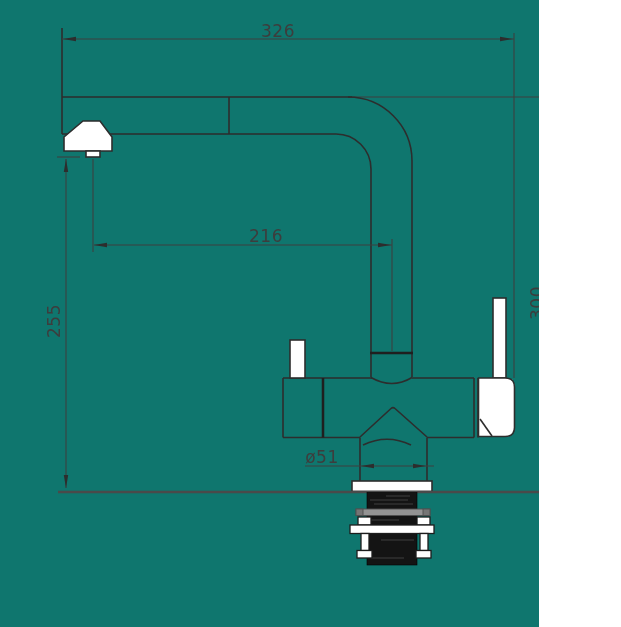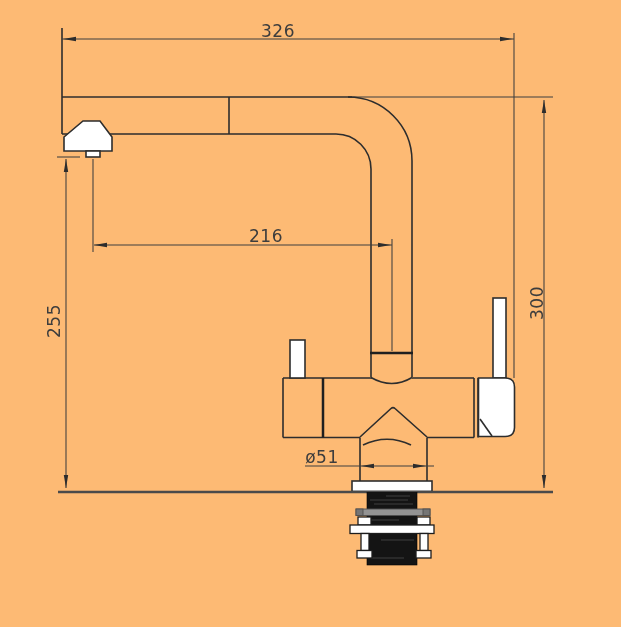--- a/index.html
+++ b/index.html
@@ -1,17 +1,17 @@
 <!DOCTYPE html>
 <html><head>
 <meta charset="utf-8">
 <style>
   html,body{margin:0;padding:0;background:#ffffff;}
   .canvas{
-    width:621px;height:627px;background:#fdba74;position:relative;overflow:hidden;
+    width:539px;height:627px;background:#0f766e;position:relative;overflow:hidden;
     font-family:"DejaVu Sans", "Liberation Sans", sans-serif;
   }
   svg{display:block;}
   .obj{stroke:#2d2d2d;stroke-width:1.6;fill:none;stroke-linecap:butt;}
   .obj-thick{stroke:#1f1f1f;stroke-width:2.5;fill:none;}
   .obj-fill{stroke:#2d2d2d;stroke-width:1.6;fill:#ffffff;}
   .dim{stroke:#3e3e3e;stroke-width:1.05;fill:none;}
   .arrow{fill:#2d2d2d;stroke:none;}
   .dimtext{fill:#3d3d3d;font-size:17px;letter-spacing:0.5px;}
   .counter{stroke:#4a4a4a;stroke-width:2.6;fill:none;}

